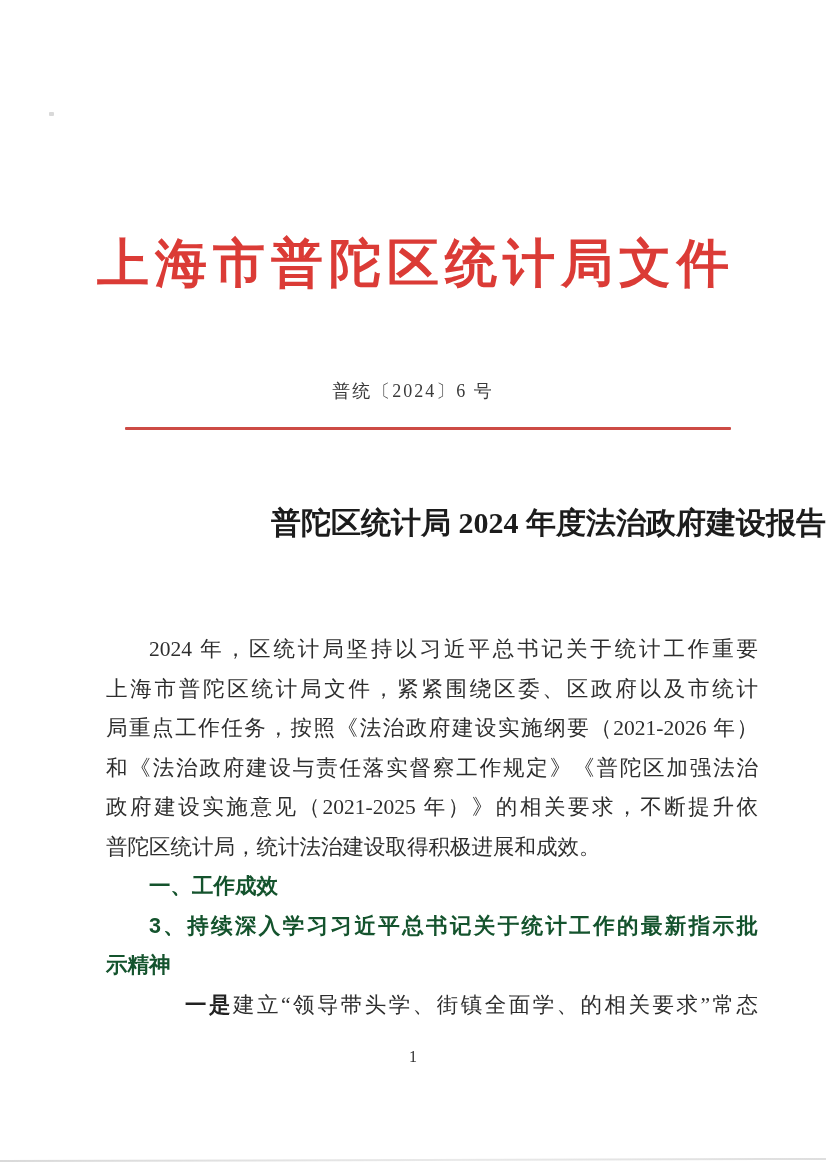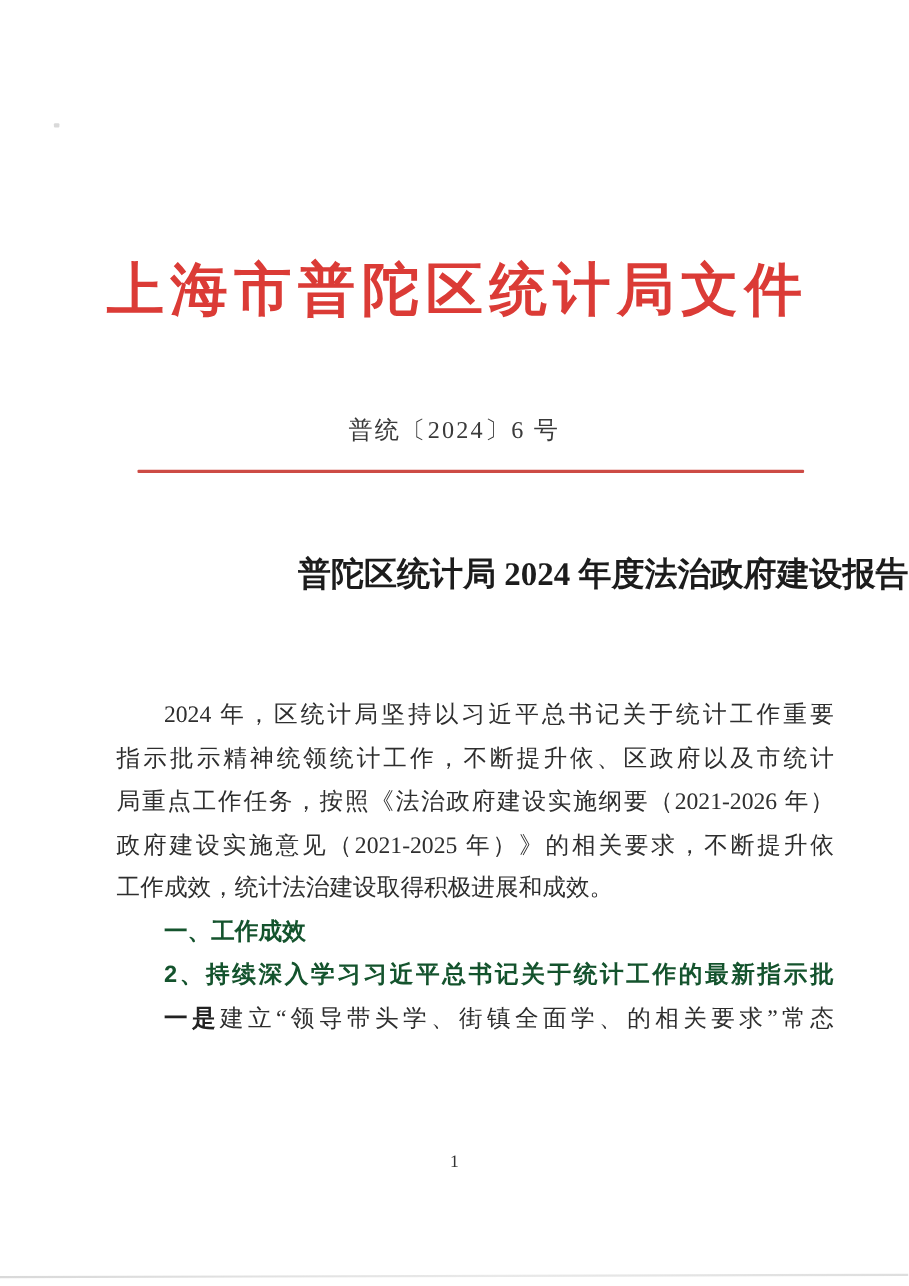--- a/index.html
+++ b/index.html
@@ -34,21 +34,21 @@
     white-space: nowrap;
   }
   .doc-number {
     position: absolute;
     top: 376px;
     left: 0;
     width: 826px;
     line-height: 30px;
     text-align: center;
     font-family: "Liberation Serif", serif;
-    font-size: 22px;
+    font-size: 18px;
     letter-spacing: 2px;
     color: #3a3a3a;
   }
   .red-divider {
     position: absolute;
     top: 427px;
     left: 125px;
     width: 606px;
     height: 3px;
     background: var(--divider-red);
@@ -85,20 +85,21 @@
   .indent { padding-left: 43px; }
   .hsans {
     font-family: "Liberation Sans", sans-serif;
     font-weight: bold;
     color: #14532d;
   }
   .bold-seg {
     font-family: "Liberation Sans", sans-serif;
     font-weight: bold;
     color: #222222;
+    margin-left: 36px;
   }
   .page-number {
     position: absolute;
     top: 1048px;
     left: 0;
     width: 826px;
     text-align: center;
     font-family: "Liberation Serif", serif;
     font-size: 16px;
     color: #333333;
@@ -132,26 +133,28 @@
   <div class="letterhead">上海市普陀区统计局文件</div>
 
   <div class="doc-number">普统〔2024〕6 号</div>
 
   <div class="red-divider"></div>
 
   <div class="report-title">普陀区统计局 2024 年度法治政府建设报告</div>
 
   <div class="body-block">
     <div class="bline jl indent">2024 年，区统计局坚持以习近平总书记关于统计工作重要</div>
-    <div class="bline jl">指示批示精神统领统计工作，不断提升依、区政府以及市统计</div>
+    <div class="bline jl">上海市普陀区统计局文件，紧紧围绕区委、区政府以及市统计</div>
     <div class="bline jl">局重点工作任务，按照《法治政府建设实施纲要（2021-2026 年）</div>
+    <div class="bline jl">和《法治政府建设与责任落实督察工作规定》《普陀区加强法治</div>
     <div class="bline jl">政府建设实施意见（2021-2025 年）》的相关要求，不断提升依</div>
-    <div class="bline">工作成效，统计法治建设取得积极进展和成效。</div>
+    <div class="bline">普陀区统计局，统计法治建设取得积极进展和成效。</div>
     <div class="bline hsans indent">一、工作成效</div>
-    <div class="bline hsans jl indent">2、持续深入学习习近平总书记关于统计工作的最新指示批</div>
+    <div class="bline hsans jl indent">3、持续深入学习习近平总书记关于统计工作的最新指示批</div>
+    <div class="bline hsans">示精神</div>
     <div class="bline jl indent"><span class="bold-seg">一是</span><span>建立“领导带头学、街镇全面学、的相关要求”常态</span></div>
   </div>
 
   <div class="page-number">1</div>
 
   <div class="scan-edge"></div>
 
 </div>
 
 </body></html>

